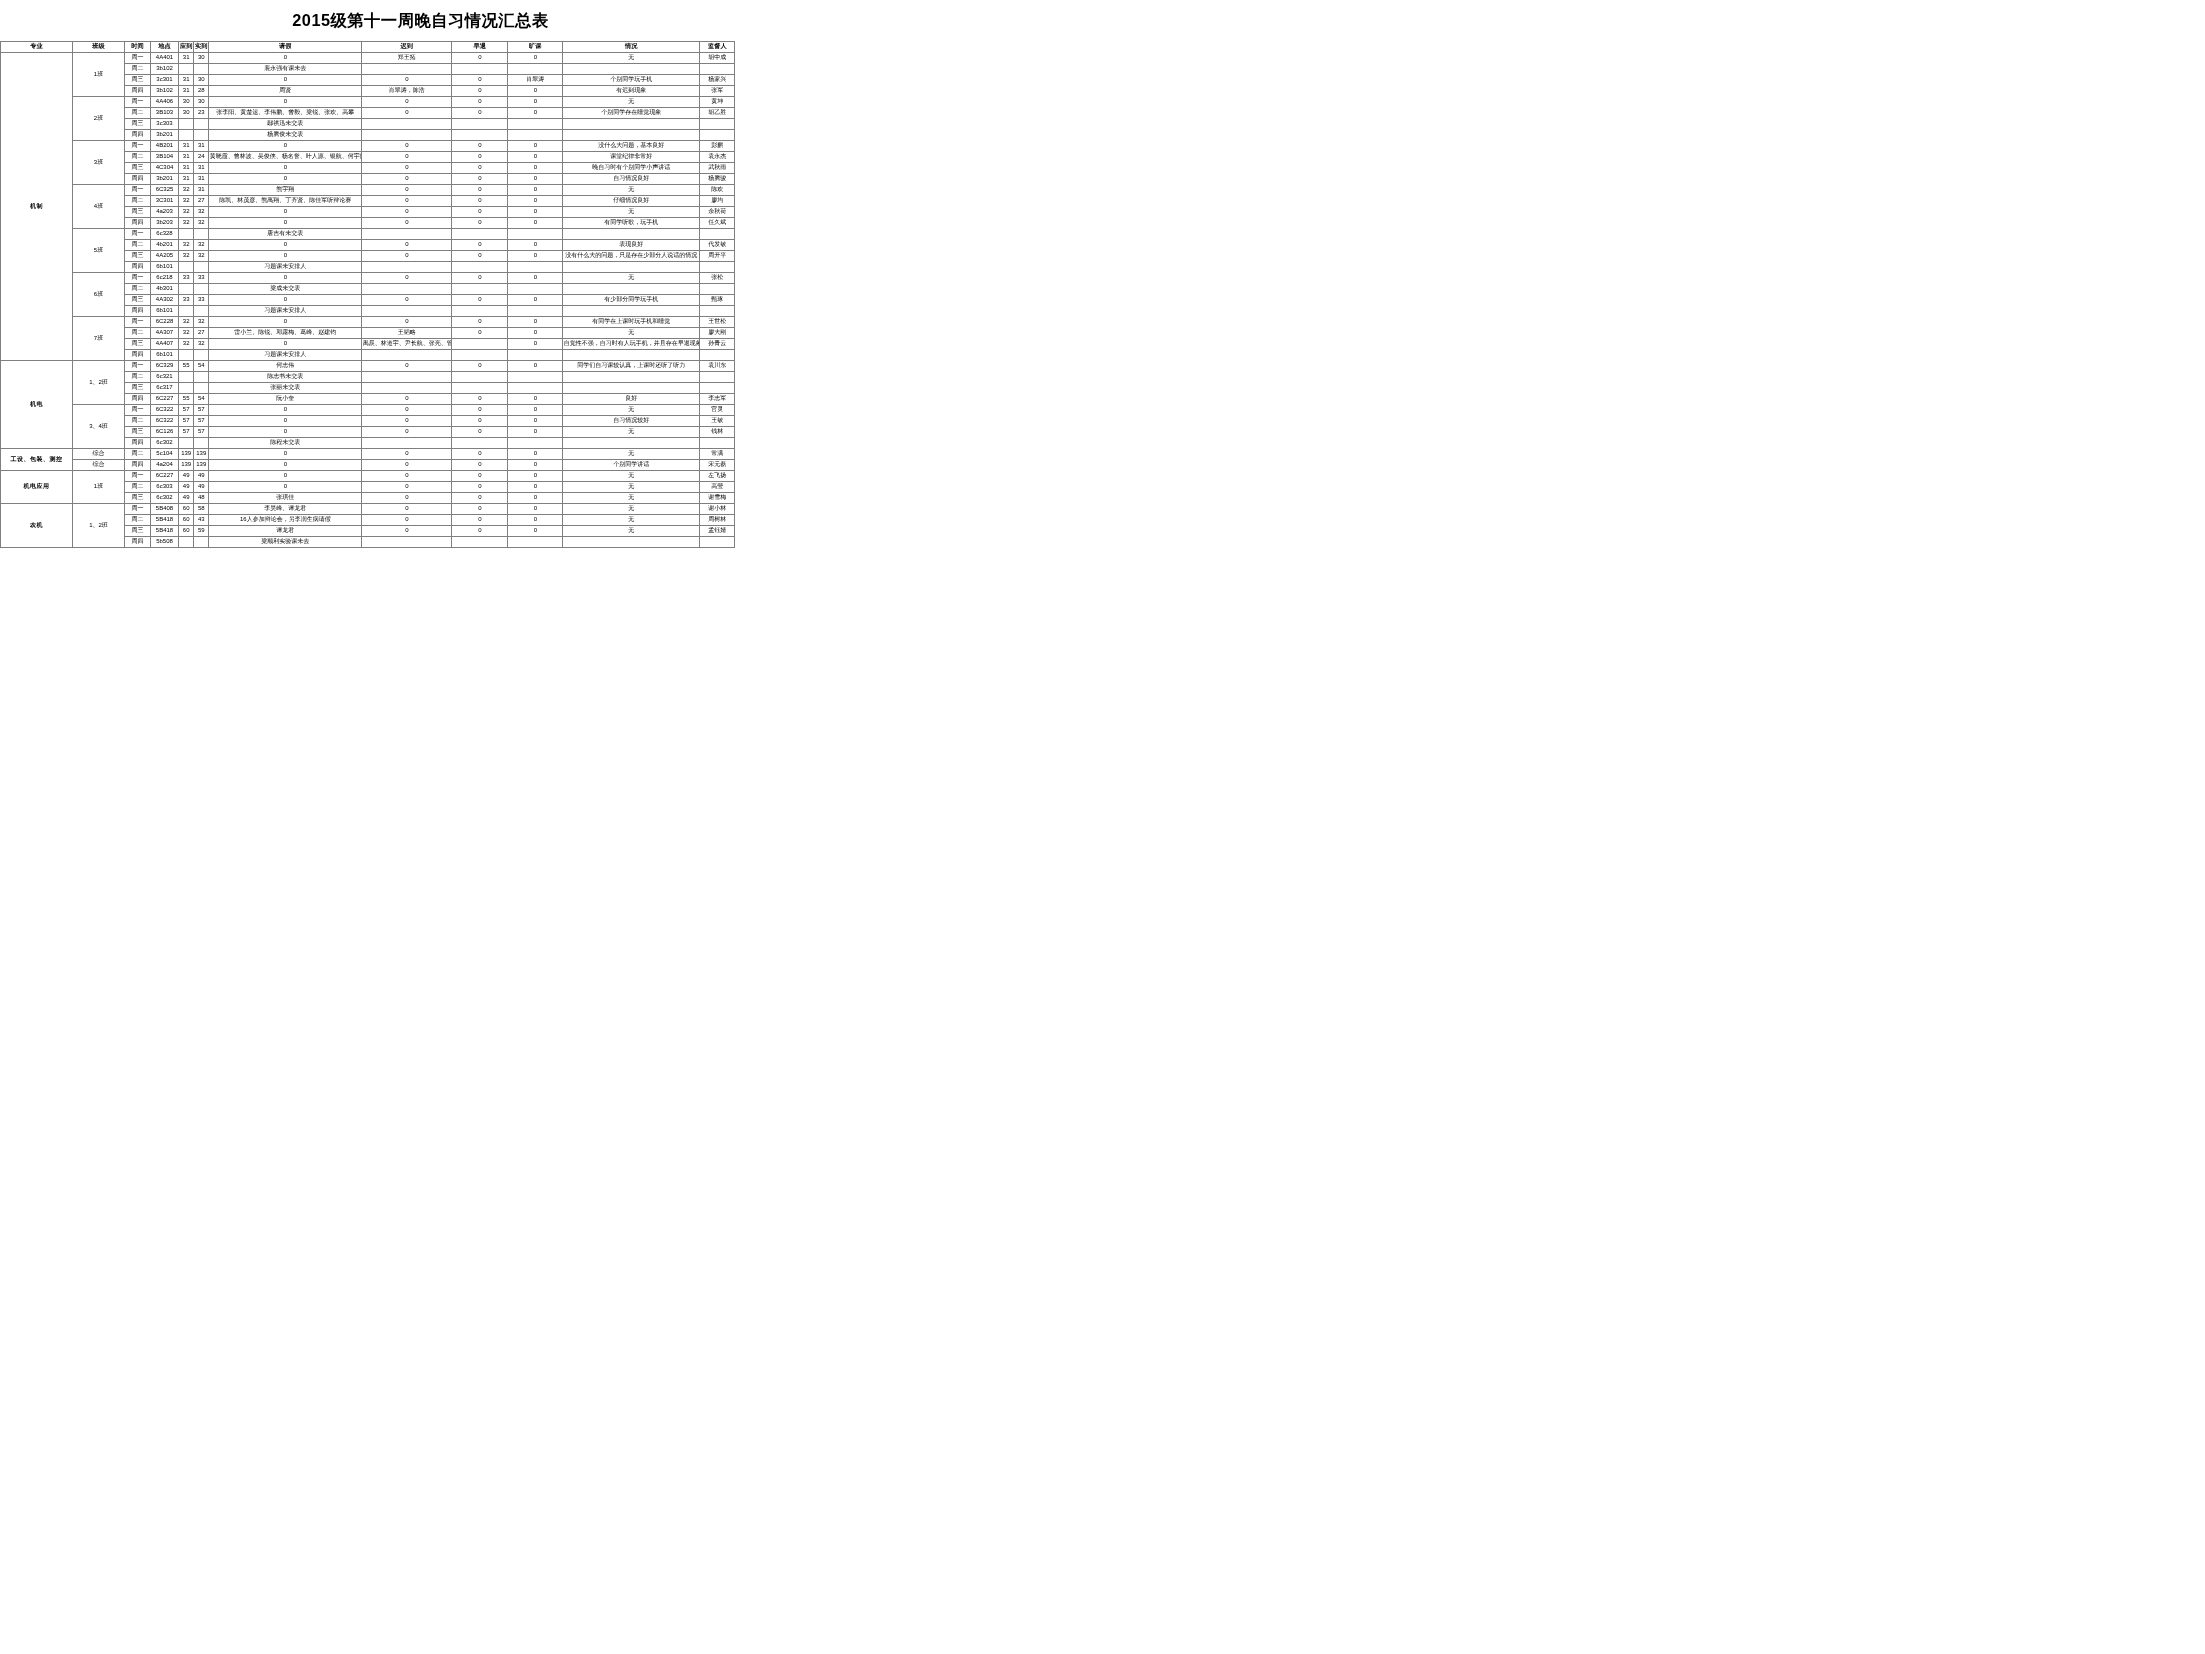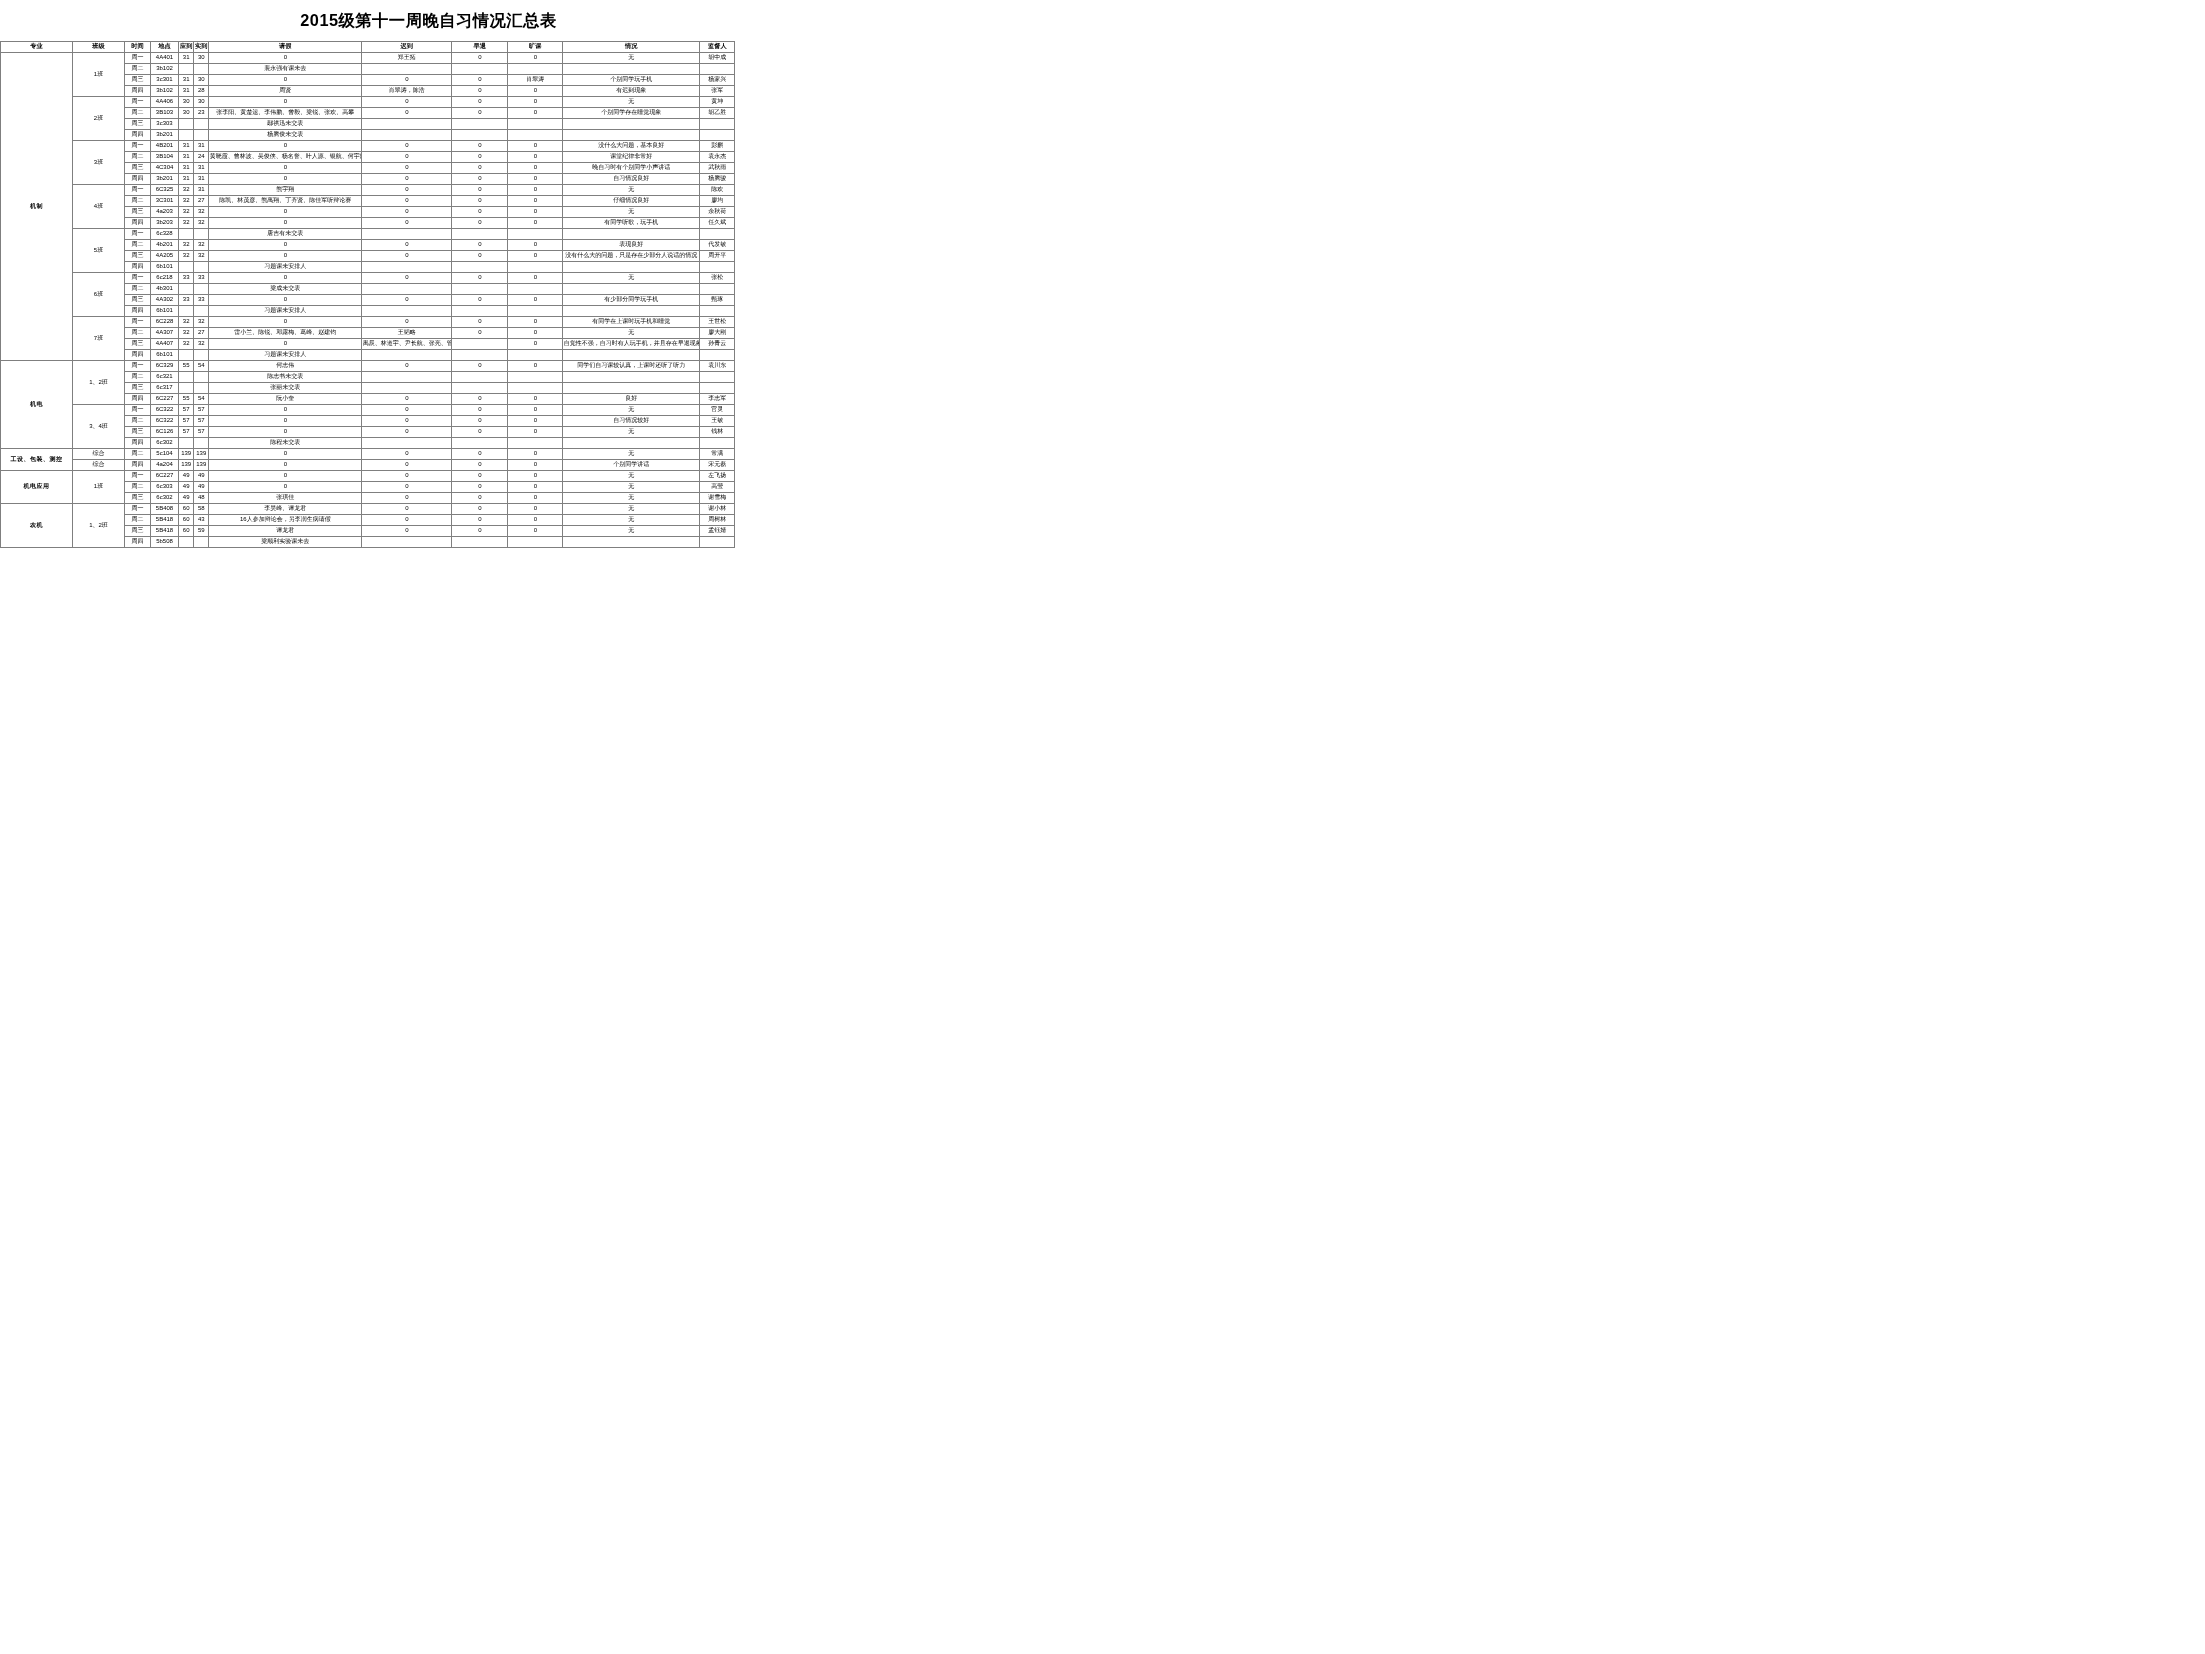--- a/index.html
+++ b/index.html
@@ -1,21 +1,21 @@
 <!DOCTYPE html>
 <html style="font-size:7.7px"><head>
 <meta charset="utf-8">
 <style>
   html,body{margin:0;padding:0;background:#ffffff;}
   body{
     width:735px;height:551px;position:relative;overflow:hidden;
     font-family:"Liberation Sans","DejaVu Sans",sans-serif;color:#000;
   }
   #title{
-    position:absolute;top:0;left:16px;width:735px;height:41px;
+    position:absolute;top:0;left:8px;width:735px;height:41px;
     display:flex;align-items:center;justify-content:center;
     font-size:16.3px;font-weight:bold;letter-spacing:0.5px;padding-left:45px;
   }
   #tbl{
     position:absolute;top:41px;left:0;width:735px;
     border-collapse:collapse;table-layout:fixed;
     border:0.5px solid #1f1f1f;
   }
   #tbl th,#tbl td{
     border:0.5px solid #7f7f7f;

